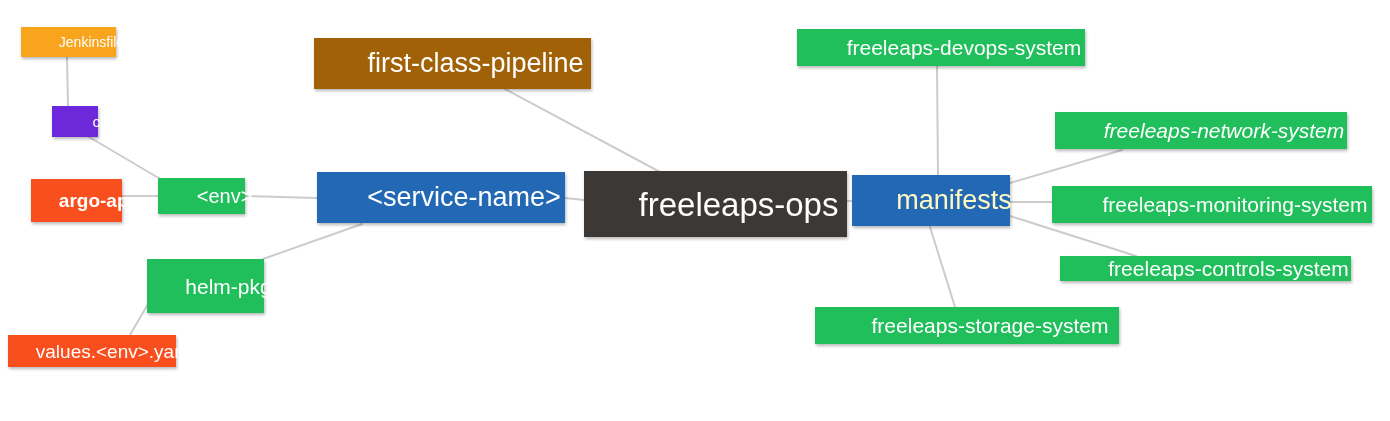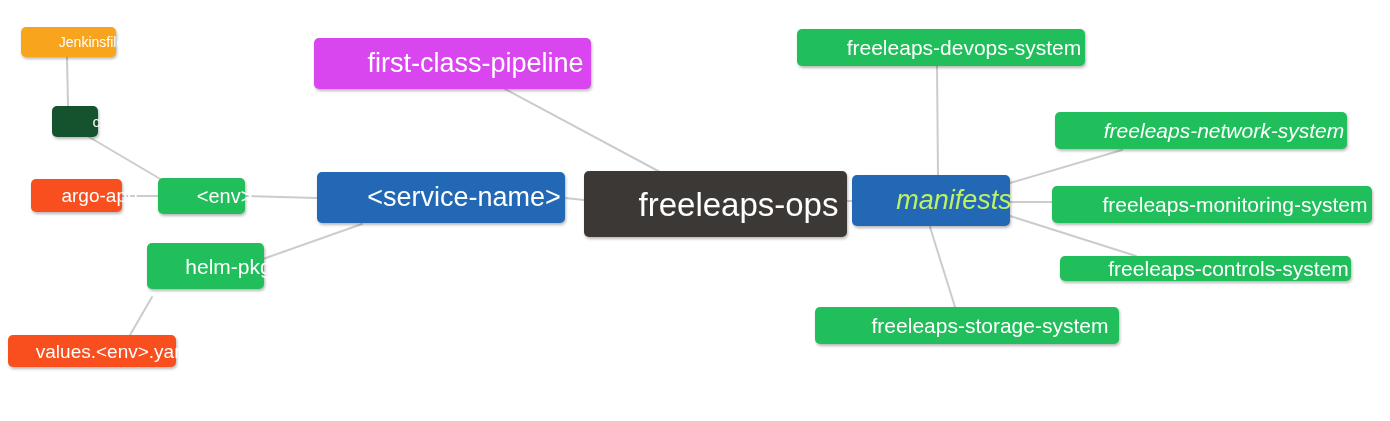--- a/index.html
+++ b/index.html
@@ -8,36 +8,36 @@
     width:1390px; height:421px;
     background:#ffffff;
     overflow:hidden;
     font-family:"Liberation Sans", sans-serif;
   }
   #edge-layer { position:absolute; left:0; top:0; width:1390px; height:421px; }
   .node {
     position:absolute;
     display:flex; align-items:center; justify-content:center;
     color:#ffffff;
-    border-radius:5px;
+    border-radius:0;
     box-shadow:1px 2px 3px rgba(0,0,0,0.28);
     white-space:nowrap;
     cursor:pointer;
     box-sizing:border-box;
     line-height:1;
     padding-left:46px;
   }
   
   #n-jenkinsfile        { left:21px;  top:27px;  width:95px;  height:30px; font-size:14px; }
   #n-ci                 { left:52px;  top:106px; width:33px;  height:31px; font-size:15px; }
-  #n-argo-app           { left:31px;  top:179px; width:91px;  height:33px; font-size:19px; }
+  #n-argo-app           { left:31px;  top:179px; width:91px;  height:43px; font-size:19px;font-weight:bold; }
   #n-env                { left:158px; top:178px; width:87px;  height:36px; font-size:20px; }
   #n-first-class-pipeline { left:314px; top:38px;  width:277px; height:51px; font-size:27px; }
   #n-service-name       { left:317px; top:172px; width:248px; height:51px; font-size:27px; }
-  #n-helm-pkg           { left:147px; top:243px; width:117px; height:46px; font-size:21px; }
+  #n-helm-pkg           { left:147px; top:259px; width:117px; height:54px; font-size:21px; }
   #n-values-env-yaml    { left:8px;   top:335px; width:168px; height:32px; font-size:19px; }
   #n-freeleaps-ops      { left:584px; top:171px; width:263px; height:66px; font-size:33px; }
   #n-manifests          { left:852px; top:175px; width:158px; height:51px; font-size:27px; }
   #n-devops-system      { left:797px; top:29px;  width:288px; height:37px; font-size:21px; }
   #n-network-system     { left:1055px;top:112px; width:292px; height:37px; font-size:21px;font-style:italic; }
   #n-monitoring-system  { left:1052px;top:186px; width:320px; height:37px; font-size:21px; }
   #n-controls-system    { left:1060px;top:256px; width:291px; height:25px; font-size:21px; }
   #n-storage-system     { left:815px; top:307px; width:304px; height:37px; font-size:21px; }
   .edge { fill:none; stroke-width:2; stroke-linecap:round; }
 </style>
@@ -58,33 +58,33 @@
     <line class="edge" x1="847" y1="201" x2="852" y2="201" stroke="#cccccc"></line>
     <line class="edge" x1="938" y1="175" x2="937" y2="66" stroke="#cccccc"></line>
     <line class="edge" x1="1010" y1="183" x2="1122" y2="150" stroke="#cccccc"></line>
     <line class="edge" x1="1010" y1="202" x2="1052" y2="202" stroke="#cccccc"></line>
     <line class="edge" x1="1010" y1="216" x2="1136" y2="256" stroke="#cccccc"></line>
     <line class="edge" x1="930" y1="227" x2="955" y2="307" stroke="#cccccc"></line>
   </svg>
 
   <div class="node" id="n-freeleaps-ops" style="background-color: rgb(59, 56, 53); color: rgb(255, 255, 255); text-align: center;">freeleaps-ops</div>
 
-  <div class="node" id="n-first-class-pipeline" style="background-color: #d946ef; color: rgb(255, 255, 255);">first-class-pipeline</div>
+  <div class="node" id="n-first-class-pipeline" style="background-color: #a16207; color: rgb(255, 255, 255);">first-class-pipeline</div>
 
   <div class="node" id="n-service-name" style="background-color: rgb(34, 104, 181); color: rgb(255, 255, 255);">&lt;service-name&gt;</div>
 
-  <div class="node" id="n-manifests" style="background-color: rgb(34, 104, 181); color: #bef264; font-style: italic;">manifests</div>
+  <div class="node" id="n-manifests" style="background-color: rgb(34, 104, 181); color: #fef9c3;">manifests</div>
 
   <div class="node" id="n-env" style="background-color: rgb(33, 191, 92); color: rgb(255, 255, 255);">&lt;env&gt;</div>
 
   <div class="node" id="n-helm-pkg" style="background-color: rgb(33, 191, 92); color: rgb(255, 255, 255);">helm-pkg</div>
 
   <div class="node" id="n-jenkinsfile" style="background-color: rgb(248, 164, 29); color: rgb(255, 255, 255);">Jenkinsfile</div>
 
-  <div class="node" id="n-ci" style="background-color: #14532d; color: rgb(255, 255, 255);">ci</div>
+  <div class="node" id="n-ci" style="background-color: #6d28d9; color: rgb(255, 255, 255);">ci</div>
 
   <div class="node" id="n-argo-app" style="background-color: rgb(249, 78, 30); color: rgb(255, 255, 255);">argo-app</div>
 
   <div class="node" id="n-values-env-yaml" style="background-color: rgb(249, 78, 30); color: rgb(255, 255, 255); text-align: right;">values.&lt;env&gt;.yaml</div>
 
   <div class="node" id="n-devops-system" style="background-color: rgb(33, 191, 92); color: rgb(255, 255, 255);">freeleaps-devops-system</div>
 
   <div class="node" id="n-network-system" style="background-color: rgb(33, 191, 92); color: rgb(255, 255, 255);">freeleaps-network-system</div>
 
   <div class="node" id="n-monitoring-system" style="background-color: rgb(33, 191, 92); color: rgb(255, 255, 255);">freeleaps-monitoring-system</div>

